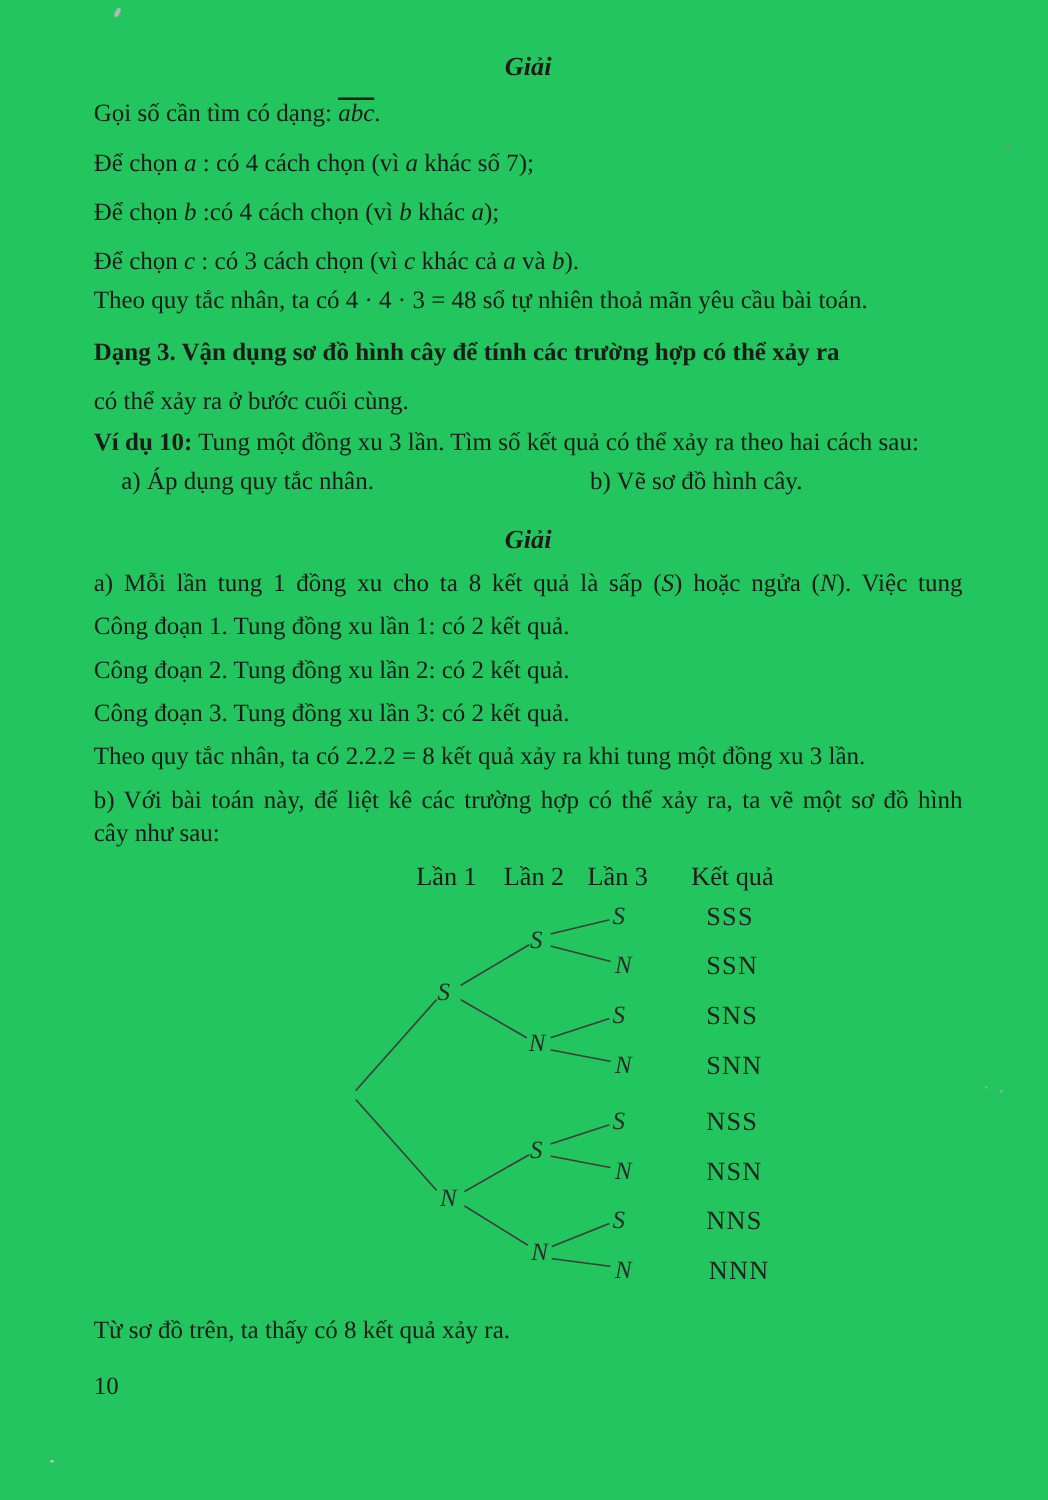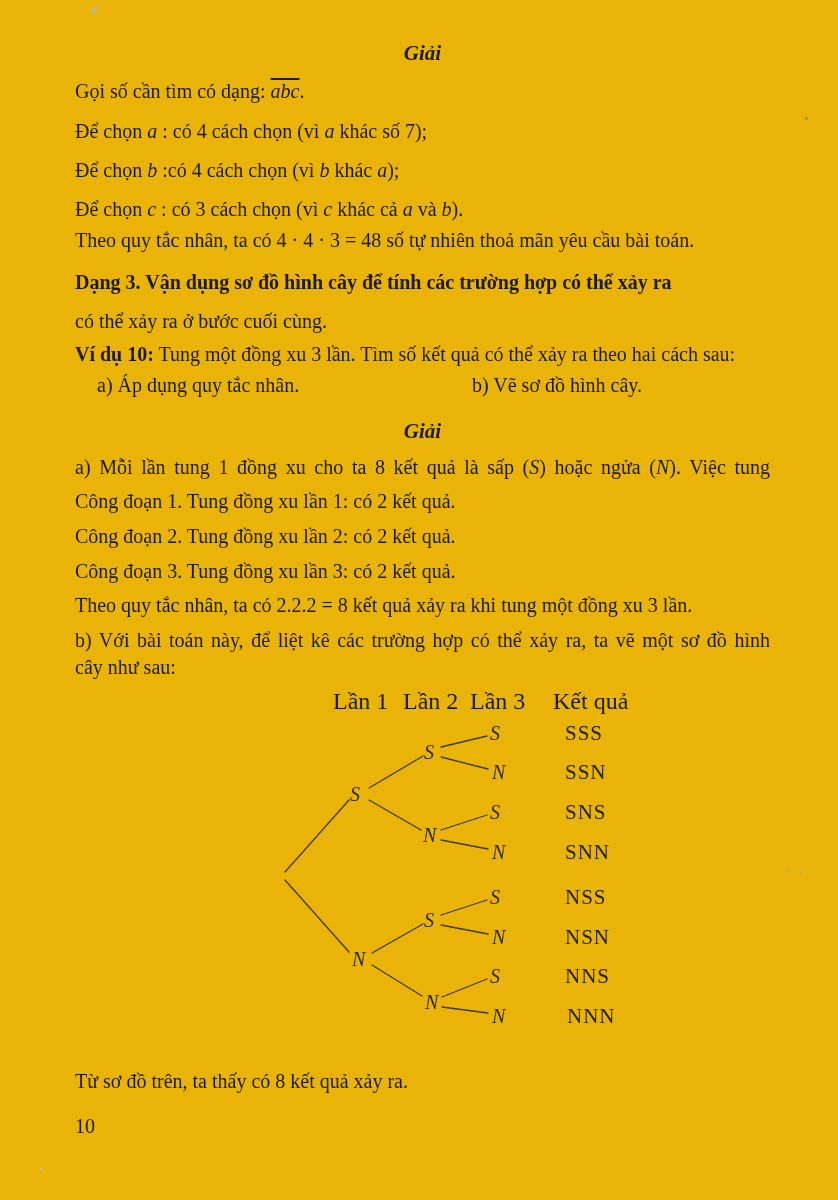--- a/index.html
+++ b/index.html
@@ -1,39 +1,39 @@
 <!DOCTYPE html>
 <html><head>
 <meta charset="utf-8">
 <style>
   html,body { margin:0; padding:0; background:#e8e8e8; }
   .page {
     position:relative; width:838px; height:1200px;
-    background:#eab308; overflow:hidden;
+    background:#22c55e; overflow:hidden;
     font-family:"Liberation Serif","DejaVu Serif",serif;
     font-size:20px; color:#1b1b1b;
   }
   .content { padding:40px 68px 0 75px; }
   .line { margin:0; line-height:27px; }
   .center-head {
     text-align:center; font-weight:bold; font-style:italic;
     font-size:21px; line-height:27px; margin:0;
   }
   .bold { font-weight:bold; }
   .it { font-style:italic; }
   .overline { font-style:italic; text-decoration:overline; }
   .wrap2 { margin:0; }
   .jline { display:block; line-height:27px; text-align:justify; text-align-last:justify; }
   .nline { display:block; line-height:27px; }
   .options { display:flex; padding-left:22px; line-height:27px; }
   .opt-a { display:inline-block; width:375px; }
   
   .tree-area { position:relative; height:350px; margin-top:3px; }
   .tree-lines { position:absolute; left:0; top:0; }
-  .tree-header { position:absolute; font-size:24px; line-height:26px; white-space:nowrap; }
+  .tree-header { position:absolute; font-size:21px; line-height:26px; white-space:nowrap; }
   .node-label {
     position:absolute; font-style:italic; font-size:20px;
     line-height:26px; color:#2a2a2a;
   }
   .outcome-label {
     position:absolute; font-size:21px;
     line-height:26px; letter-spacing:1px; color:#222;
   }
   .page-number { margin:18px 0 0 0; line-height:27px; font-weight:normal; }
   .speck { position:absolute; background:#a9a9a9; border-radius:50%; }
@@ -133,21 +133,21 @@
     <span class="outcome-label" style="left:565px; top:75px">SSN</span>
     <span class="outcome-label" style="left:565px; top:115px">SNS</span>
     <span class="outcome-label" style="left:565px; top:155px">SNN</span>
     <span class="outcome-label" style="left:565px; top:200px">NSS</span>
     <span class="outcome-label" style="left:565px; top:240px">NSN</span>
     <span class="outcome-label" style="left:565px; top:279px">NNS</span>
     <span class="outcome-label" style="left:567px; top:319px">NNN</span>
   </div>
 
   <div class="content" style="padding-top:0">
-    <p class="line" style="margin-top:34px">Từ sơ đồ trên, ta thấy có 8 kết quả xảy ra.</p>
+    <p class="line" style="margin-top:17px">Từ sơ đồ trên, ta thấy có 8 kết quả xảy ra.</p>
     <p class="page-number">10</p>
   </div>
 
   <div class="speck" style="left:92px;  top:6px;   width:4px; height:8px; transform:rotate(25deg); background:#b5b5b5"></div>
   <div class="speck" style="left:805px; top:117px; width:3px; height:3px; background:#8f8f8f"></div>
   <div class="speck" style="left:788px; top:869px; width:2px; height:2px;"></div>
   <div class="speck" style="left:800px; top:872px; width:2px; height:2px;"></div>
   <div class="speck" style="left:40px;  top:1168px; width:3px; height:2px; background:#c4c4c4"></div>
 </div>
 

